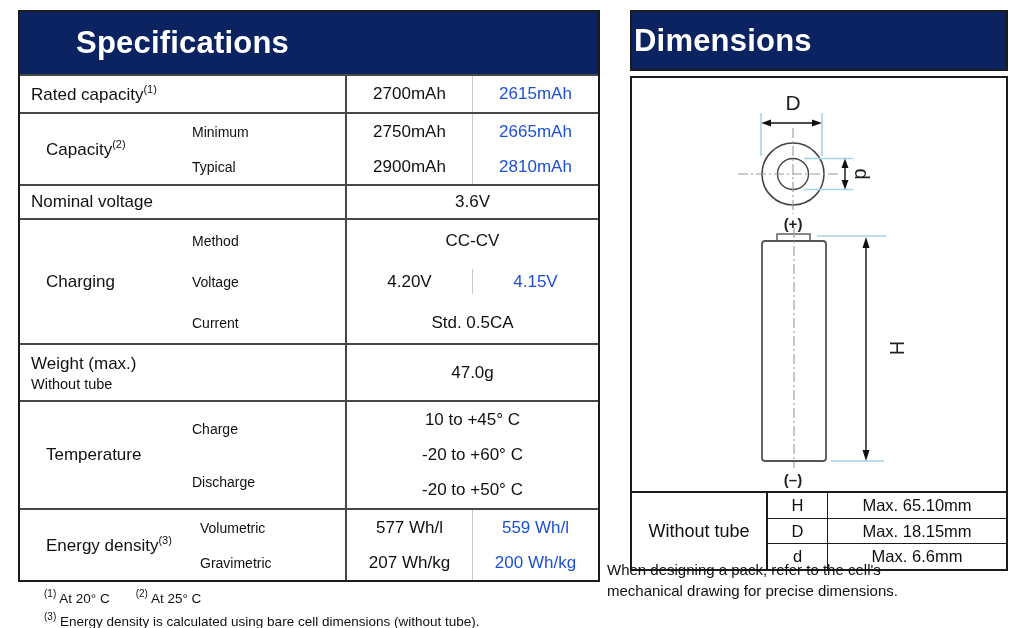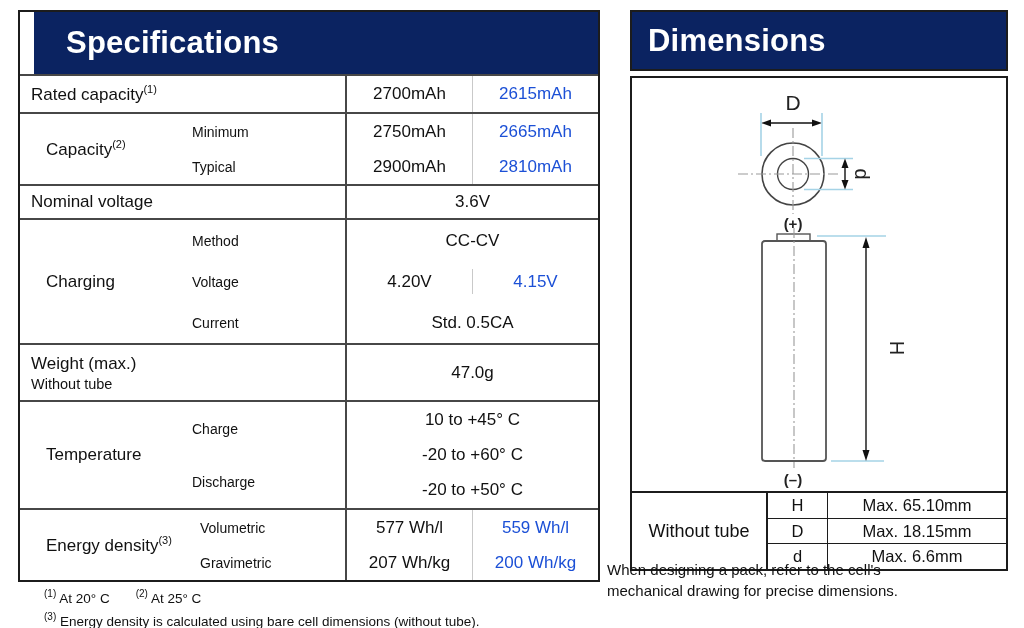--- a/index.html
+++ b/index.html
@@ -12,21 +12,21 @@
     --cline:#9a9a9a;
   }
   *{box-sizing:border-box;margin:0;padding:0;}
   html,body{width:1024px;height:628px;background:#fff;overflow:hidden;
     font-family:"Liberation Sans","DejaVu Sans",sans-serif;color:#111;}
   .abs{position:absolute;}
 
   
   .spec-panel{left:18px;top:10px;width:582px;border:2px solid var(--bouter);background:#fff;}
   .panel-header{background:var(--navy);color:#fff;display:flex;align-items:center;}
-  .spec-panel .panel-header{height:62px;padding-left:32px;margin-left:14px;}
+  .spec-panel .panel-header{height:62px;padding-left:56px;}
   .panel-title{font-size:31px;font-weight:bold;letter-spacing:.2px;}
   .sgroup{display:flex;border-top:2px solid var(--bdark);}
   .lab{width:325px;display:flex;align-items:stretch;}
   .lab-full{flex-direction:column;justify-content:center;padding-left:11px;}
   .lab-main{width:172px;display:flex;flex-direction:column;justify-content:center;padding-left:26px;}
   .subcol{flex:1;display:flex;flex-direction:column;}
   .sub{flex:1;display:flex;align-items:center;font-size:14px;}
   .vals{flex:1;border-left:2px solid var(--bdark);display:flex;flex-direction:column;}
   .vrow{flex:1;display:flex;align-items:stretch;position:relative;}
   .vc{flex:1;display:flex;align-items:center;justify-content:center;font-size:17px;}
@@ -35,21 +35,21 @@
   .blue{color:var(--blue);}
   .cell-label{font-size:17px;}
   .cell-label sup{font-size:11px;}
   .label-second{font-size:14.5px;margin-top:2px;}
 
   .footnotes{left:44px;top:586px;font-size:13.5px;color:#111;line-height:1.55;}
   .footnotes sup{font-size:10px;}
   .fn-gap{display:inline-block;width:26px;}
 
   
-  .dim-header{left:630px;top:10px;width:378px;height:61px;border:2px solid var(--bouter);padding-left:16px;}
+  .dim-header{left:630px;top:10px;width:378px;height:61px;border:2px solid var(--bouter);padding-left:2px;}
   .dim-header .panel-title{font-size:31px;}
   .dim-box{left:630px;top:76px;width:378px;height:495px;border:2px solid var(--bouter);background:#fff;}
   .drawing{display:block;width:374px;height:413px;}
   .dim-table{display:flex;height:78px;border-top:2px solid var(--bouter);}
   .dt-label{width:136px;border-right:2px solid var(--bouter);display:flex;align-items:center;justify-content:center;font-size:18px;}
   .dt-right{flex:1;display:flex;flex-direction:column;}
   .dt-row{flex:1;display:flex;align-items:stretch;}
   .dt-row + .dt-row{border-top:1.5px solid var(--bouter);}
   .dt-sym{width:60px;border-right:1.5px solid var(--bouter);display:flex;align-items:center;justify-content:center;font-size:16.5px;}
   .dt-val{flex:1;display:flex;align-items:center;justify-content:center;font-size:16.5px;}

